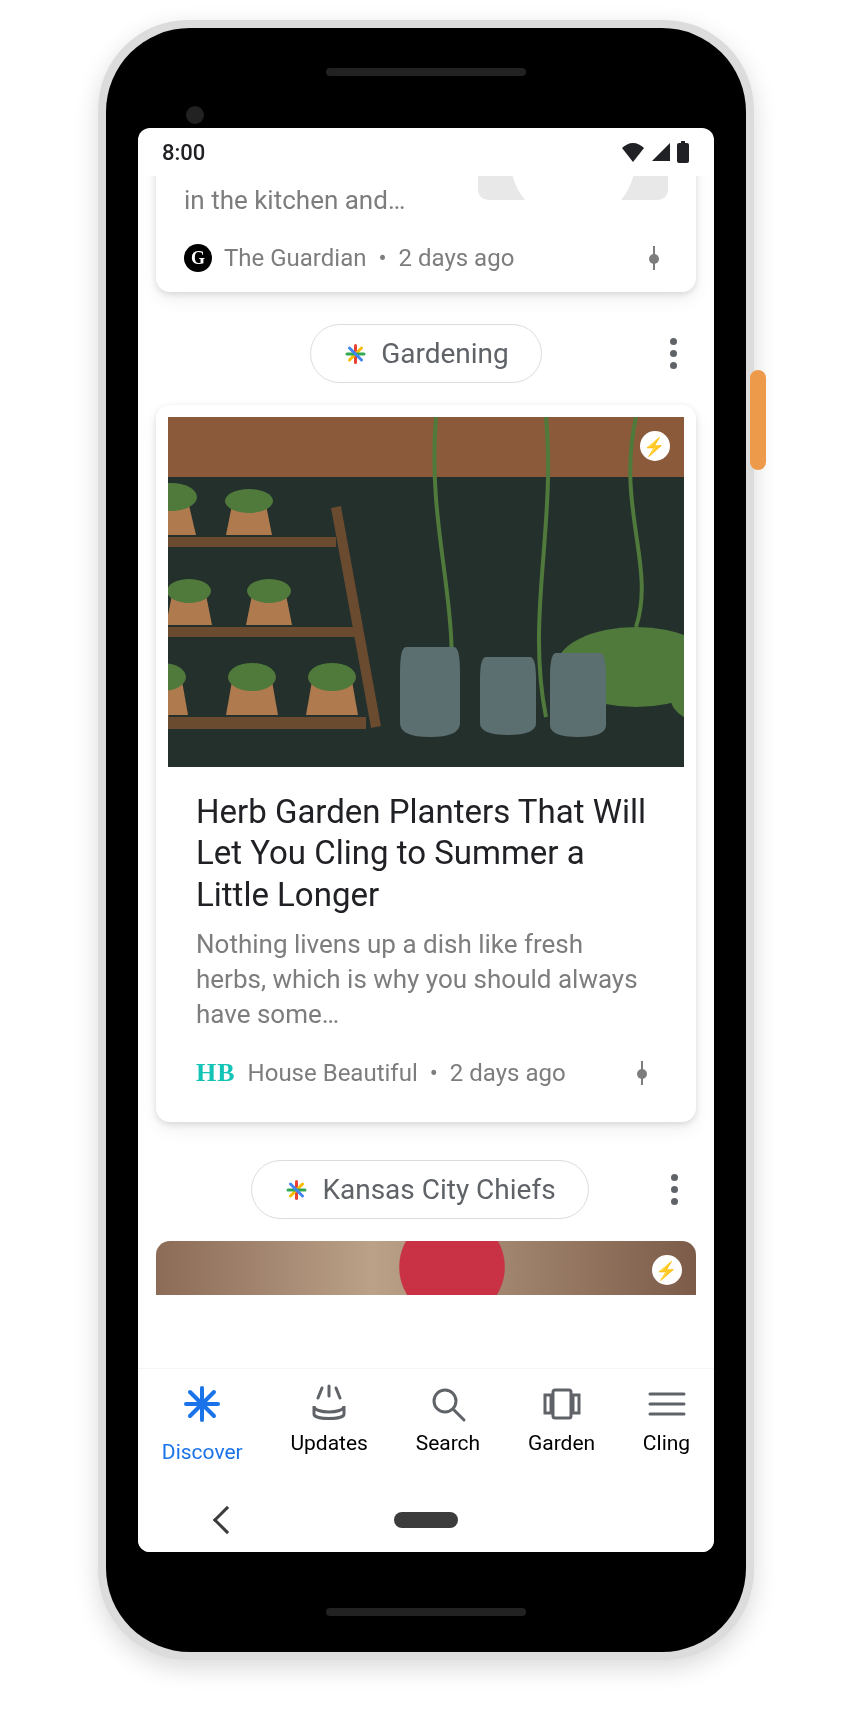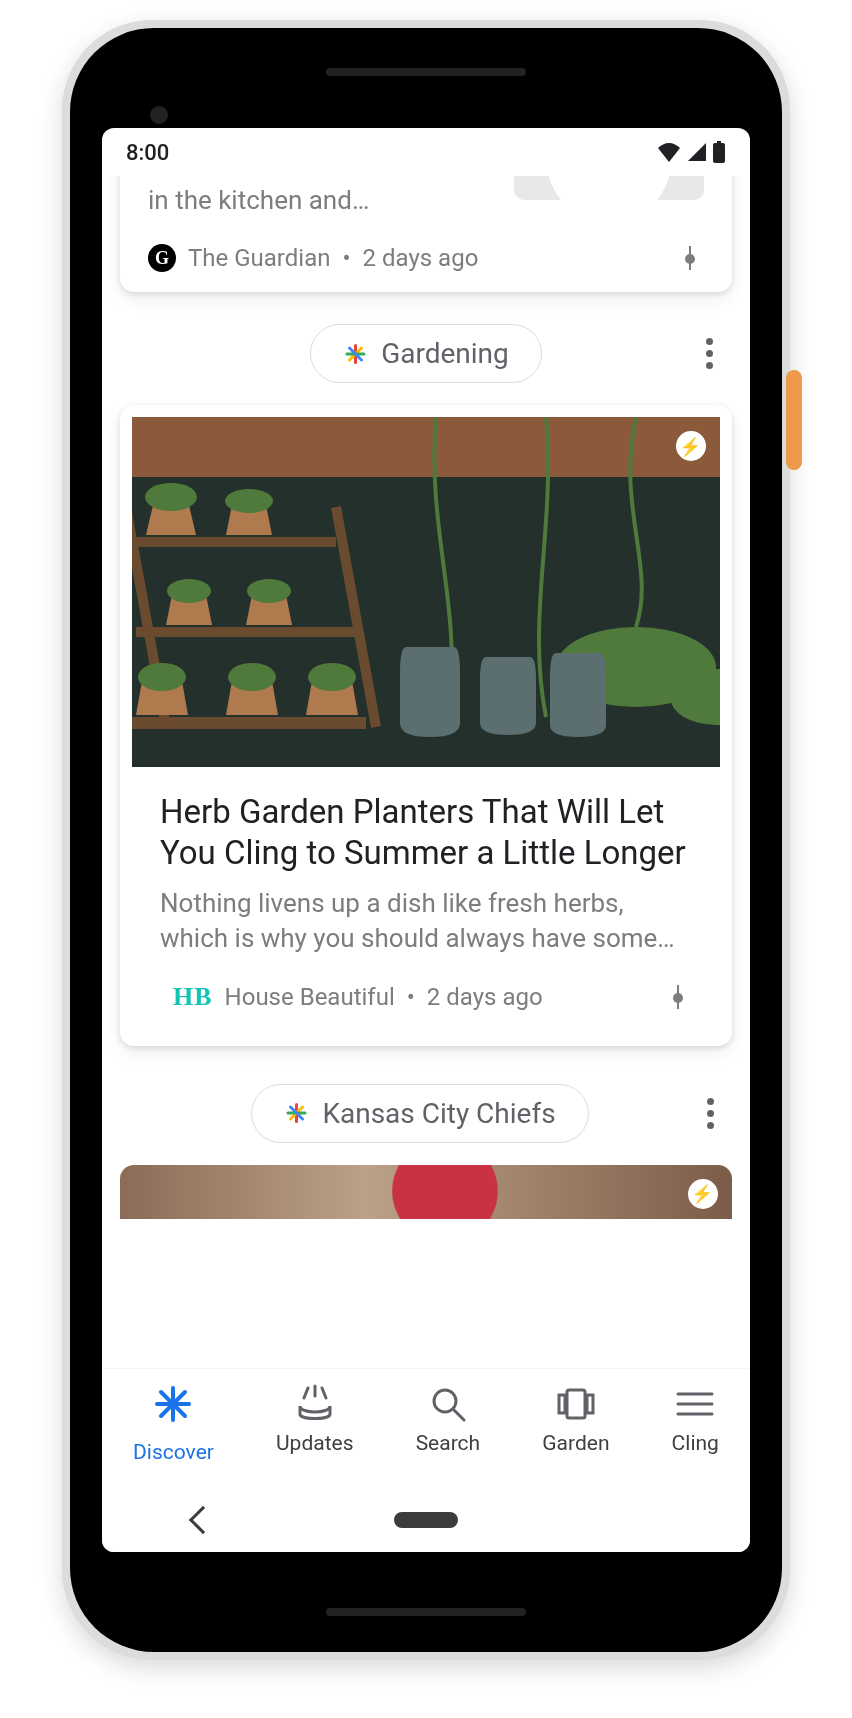--- a/index.html
+++ b/index.html
@@ -4,21 +4,21 @@
 <style>
   * { box-sizing: border-box; margin: 0; padding: 0; }
   html, body { width: 852px; height: 1718px; background: #fff; overflow: hidden; }
   body {
     font-family: -apple-system, BlinkMacSystemFont, "Segoe UI", Roboto, "Helvetica Neue", Arial, sans-serif;
   }
 
   
   .device {
     position: relative;
-    width: 728px;
+    width: 656px;
     height: 1640px;
     margin: 20px auto 0;
     border-radius: 90px;
     background: #dcdcdc;
     padding: 8px;
     box-shadow: 0 8px 24px rgba(0,0,0,.15);
   }
   .device-ring {
     width: 100%; height: 100%;
     border-radius: 84px;
@@ -131,21 +131,21 @@
     position:absolute;top:14px;right:14px;
     width:30px;height:30px;border-radius:50%;background:#fff;
     display:flex;align-items:center;justify-content:center;
     font-size:18px;color:#000;
   }
   .card .body{ padding:24px 28px 22px;}
   .headline{ color:#202124;font-size:33px;line-height:1.25;font-weight:400;}
   .card .snippet{ max-width:none; margin-top:12px;}
   .logo-hb{
     font-family: "Times New Roman", serif;
-    font-weight:700; color:#13c4b6; font-size:26px; letter-spacing:1px;margin-left:13px;
+    font-weight:700; color:#13c4b6; font-size:26px; letter-spacing:1px;
   }
   .logo-guardian{
     width:28px;height:28px;border-radius:50%;background:#000;color:#fff;
     display:flex;align-items:center;justify-content:center;
     font-weight:700;font-size:18px;font-family:serif;
   }
 
   
   .chip-row.second{ padding-top:10px;padding-left:12px; }
 
@@ -169,21 +169,21 @@
   }
 
   
   .bottom-nav{
     height:120px;background:#fff;
     display:flex;align-items:flex-start;justify-content:space-around;
     padding-top:14px;
     border-top:1px solid rgba(0,0,0,.04);
   }
   .nav-item{ display:flex;flex-direction:column;align-items:center;gap:6px;
-    color:#404040;font-size:21px;}
+    color:#000000;font-size:21px;}
   .nav-item.active{ color:#1a73e8;gap:15px; }
   .nav-item .ico{ height:42px;display:flex;align-items:center;justify-content:center;}
 
   
   .softkeys{
     height:64px;background:#fff;
     display:flex;align-items:center;justify-content:space-around;
   }
   .softkeys .pill{ width:64px;height:16px;border-radius:10px;background:#3c3c3c;}
   .softkeys .back{

